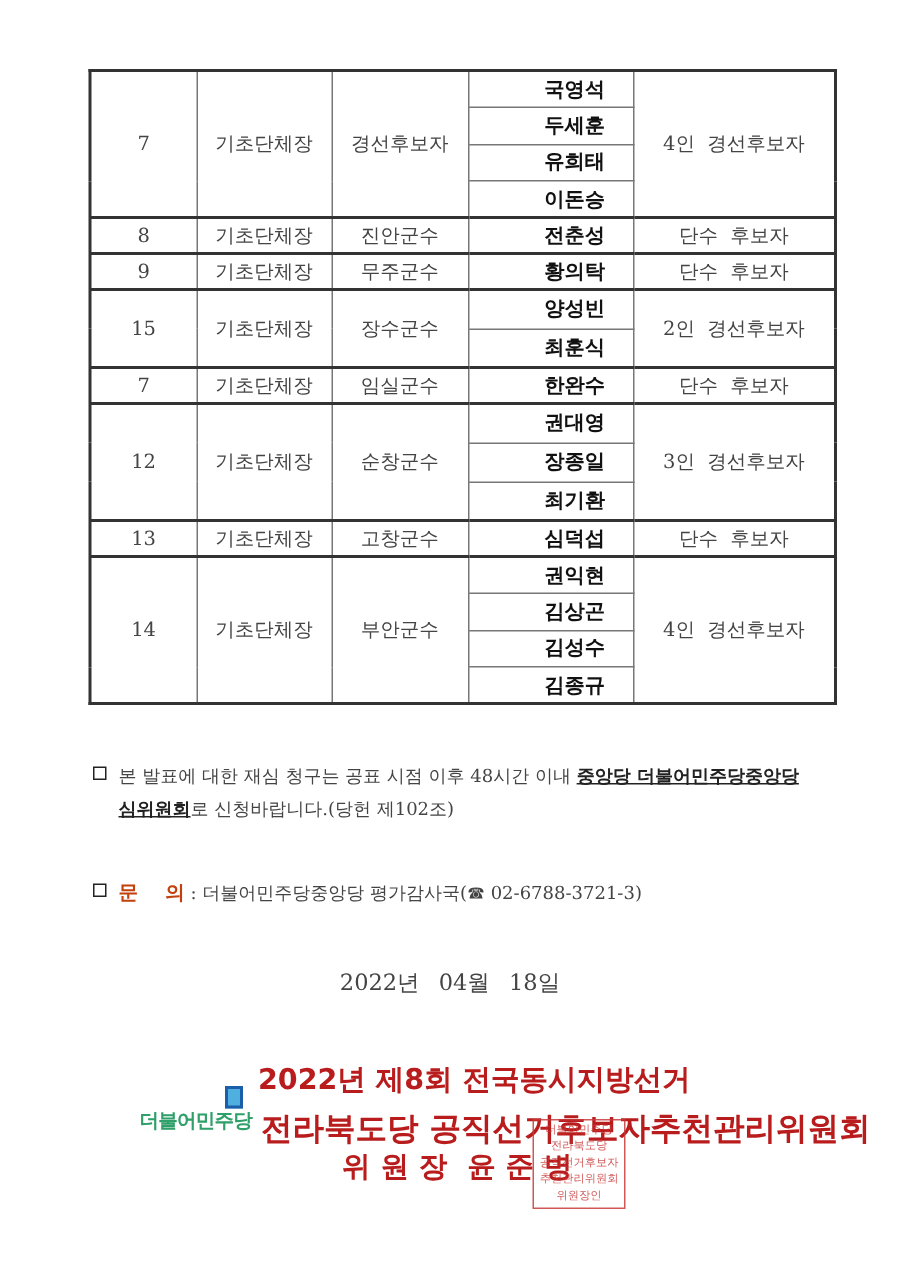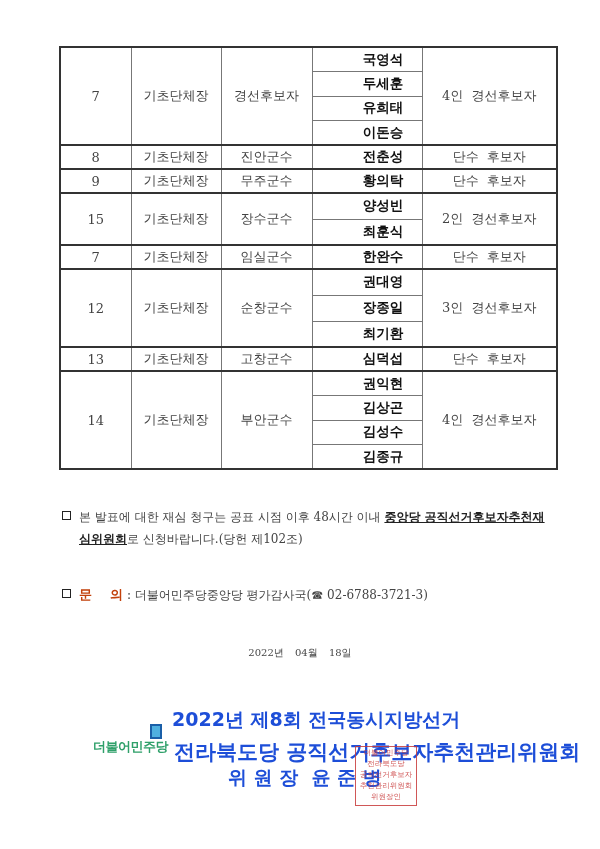--- a/index.html
+++ b/index.html
@@ -11,22 +11,22 @@
             font-size:13px; padding:0; color:#444; }
   .tbl tr.grp td { border-top:2px solid #333; }
   .tbl td.name { font-family:"DejaVu Sans","Liberation Sans",sans-serif; font-weight:bold;
                  color:#111; font-size:13.5px;padding-left:32px; }
   .tbl td.num { font-size:13px; }
   .note { position:absolute; left:62px; font-size:12px; color:#444; line-height:22px; }
   .note .box { display:inline-block; width:7px; height:7px; border:1.4px solid #222;
                margin-right:8px; vertical-align:1px; }
   .note b.ul { text-decoration:underline; color:#222; font-family:"DejaVu Sans","Liberation Sans",sans-serif; }
   .note .lbl { font-family:"DejaVu Sans","Liberation Sans",sans-serif; font-weight:bold; color:#c2410c; font-size:13px; }
-  .date { position:absolute; left:0; width:600px; top:646px; text-align:center; font-size:10px; color:#444; word-spacing:8px; }
-  .sig { position:absolute; font-family:"DejaVu Sans","Liberation Sans",sans-serif; font-weight:bold; color:#1d4ed8; }
+  .date { position:absolute; left:0; width:600px; top:646px; text-align:center; font-size:15px; color:#444; word-spacing:8px; }
+  .sig { position:absolute; font-family:"DejaVu Sans","Liberation Sans",sans-serif; font-weight:bold; color:#b91c1c; }
   .logo { position:absolute; left:93px; top:738px; font-family:"DejaVu Sans","Liberation Sans",sans-serif;
           font-weight:bold; font-size:13px; color:#2fa06a; letter-spacing:-0.5px; }
   .logo-mark { position:absolute; left:150px; top:724px; width:8px; height:11px; border:2px solid #1a5fa8;
                background:#4fb0e0; }
   .seal { position:absolute; left:355px; top:746px; width:60px; height:58px; border:1.5px solid #c83a3a;
           color:#c83a3a; font-size:7.5px; line-height:11px; text-align:center; opacity:0.85;
           font-family:"DejaVu Sans","Liberation Sans",sans-serif; }
 </style>
 </head>
 <body>
@@ -120,21 +120,21 @@
       <tr style="height: 24.5px;">
         <td class="name">김성수</td>
       </tr>
       <tr style="height: 24.5px;">
         <td class="name">김종규</td>
       </tr>
     </tbody>
 </table>
 
 <div class="note" style="top:506px;">
-  <span class="box"></span><span>본 발표에 대한 재심 청구는 공표 시점 이후 48시간 이내 </span><b class="ul">중앙당 공직선거후보자추천재</b><br>
+  <span class="box"></span><span>본 발표에 대한 재심 청구는 공표 시점 이후 48시간 이내 </span><b class="ul">중앙당 더불어민주당중앙당</b><br>
   <span style="margin-left:17px"></span><b class="ul">심위원회</b><span>로 신청바랍니다.(당헌 제102조)</span>
 </div>
 
 <div class="note" style="top:584px;">
   <span class="box"></span><span class="lbl" style="white-space:pre">문    의</span> <span>: 더불어민주당중앙당 평가감사국(☎ 02-6788-3721-3)</span>
 </div>
 
 <div class="date">2022년 04월 18일</div>
 
 <div class="sig" style="left:172px; top:707px; font-size:19px;">2022년 제8회 전국동시지방선거</div>

